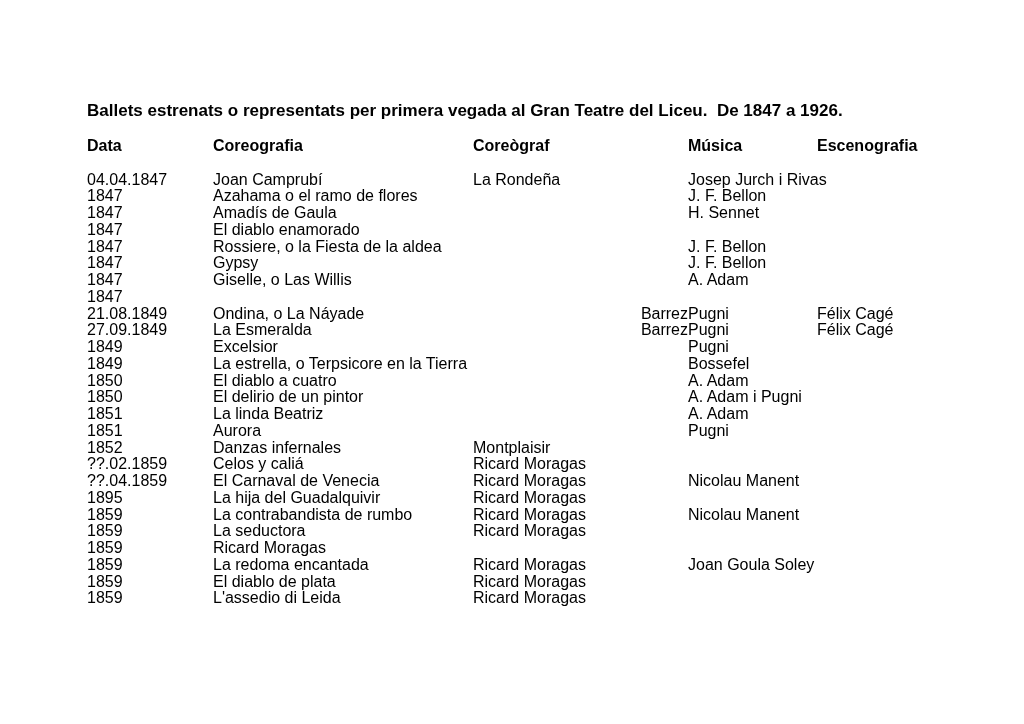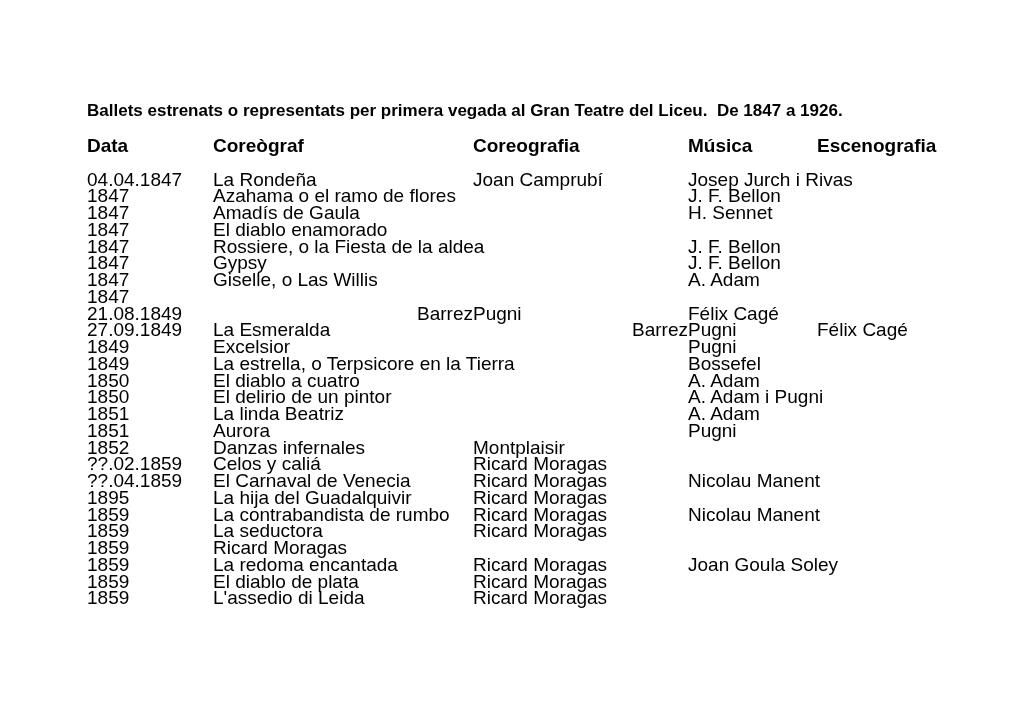--- a/index.html
+++ b/index.html
@@ -33,21 +33,21 @@
     position: absolute;
     left: 87px;
     top: 138px;
     width: 937px;
   }
   .row {
     display: grid;
     grid-template-columns: 126px 260px 215px 129px 190px;
     height: 16.75px;
     line-height: 16.75px;
-    font-size: 19px;
+    font-size: 16px;
     align-items: baseline;
   }
   .row.header .cell {
     font-weight: bold;
   }
   .row.spacer {
     height: 16.75px;
   }
   .cell {
     white-space: nowrap;
@@ -62,33 +62,33 @@
 <body>
 
 <div class="page">
 
   <div class="doc-title">Ballets estrenats o representats per primera vegada al Gran Teatre del Liceu.  De 1847 a 1926.</div>
 
   <div class="ballet-table">
 
     <div class="row header">
       <div class="cell">Data</div>
+      <div class="cell">Coreografia</div>
       <div class="cell">Coreògraf</div>
-      <div class="cell">Coreografia</div>
       <div class="cell">Música</div>
       <div class="cell">Escenografia</div>
     </div>
 
     <div class="row spacer"></div>
 
     <div id="table-rows">
         <div class="row">
           <div class="cell">04.04.1847</div>
+          <div class="cell">Joan Camprubí</div>
           <div class="cell">La Rondeña</div>
-          <div class="cell">Joan Camprubí</div>
           <div class="cell">Josep Jurch i Rivas</div>
           <div class="cell"></div>
         </div>
         <div class="row">
           <div class="cell">1847</div>
           <div class="cell">Azahama o el ramo de flores</div>
           <div class="cell"></div>
           <div class="cell">J. F. Bellon</div>
           <div class="cell"></div>
         </div>
@@ -128,20 +128,21 @@
           <div class="cell"></div>
         </div>
         <div class="row">
           <div class="cell">1847</div>
           <div class="cell"></div>
           <div class="cell"></div>
           <div class="cell"></div>
         </div>
         <div class="row">
           <div class="cell">21.08.1849</div>
+          <div class="cell">Ondina, o La Náyade</div>
           <div class="cell indent">Barrez</div>
           <div class="cell">Pugni</div>
           <div class="cell">Félix Cagé</div>
         </div>
         <div class="row">
           <div class="cell">27.09.1849</div>
           <div class="cell">La Esmeralda</div>
           <div class="cell indent">Barrez</div>
           <div class="cell">Pugni</div>
           <div class="cell">Félix Cagé</div>

